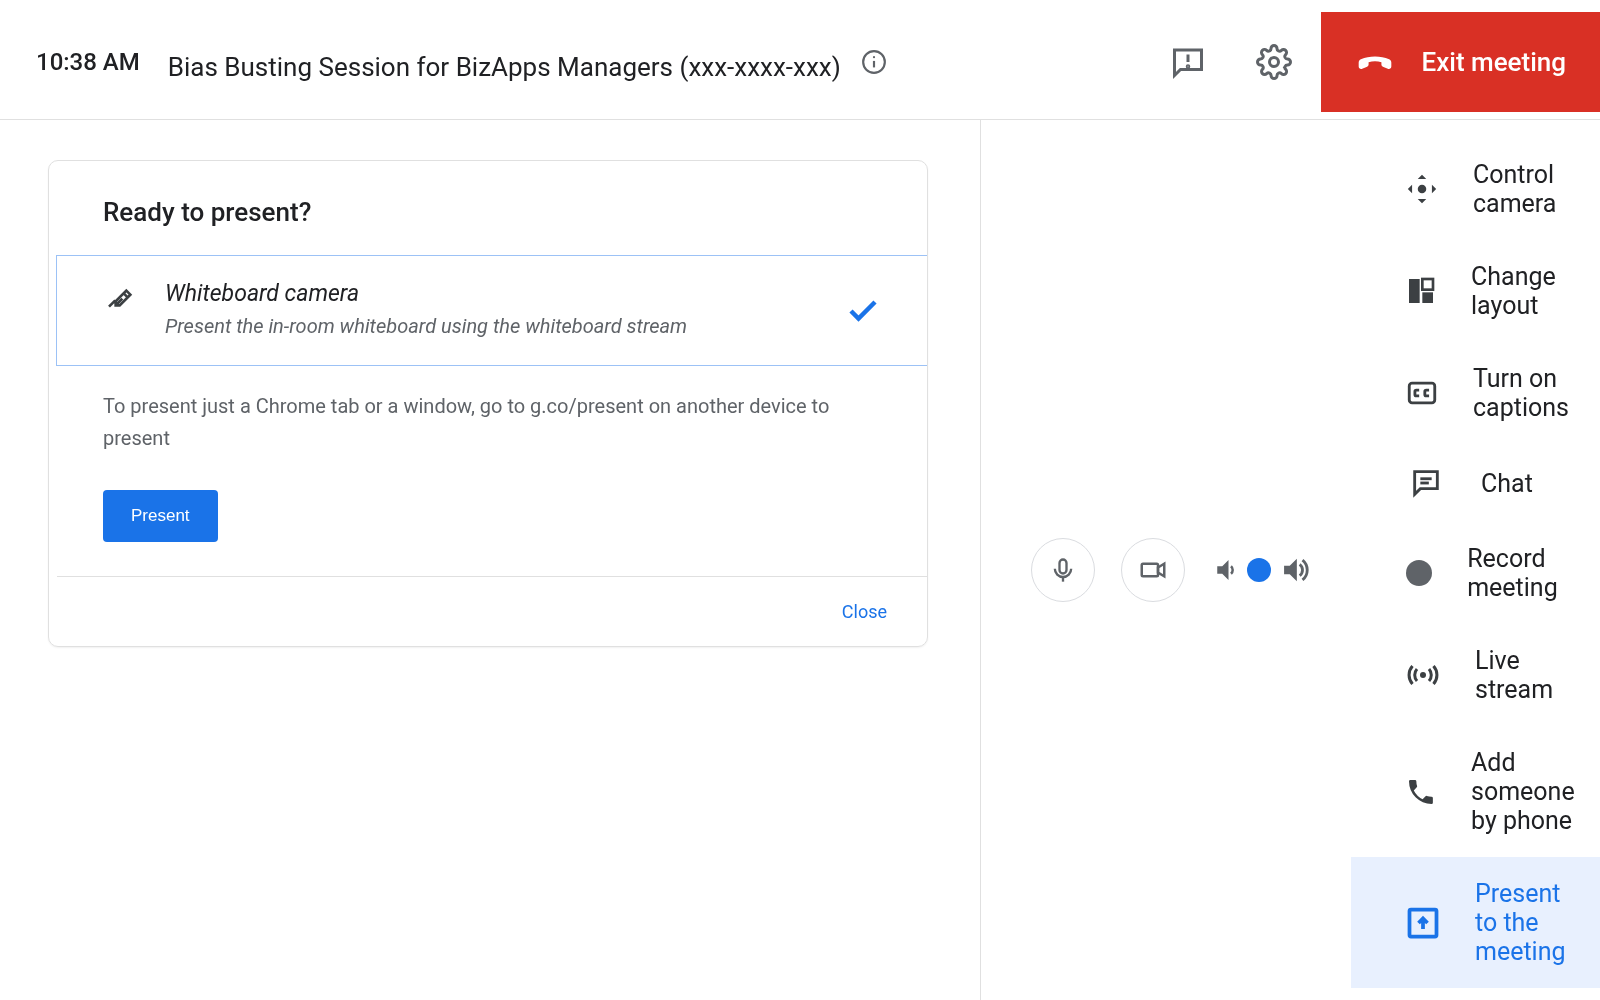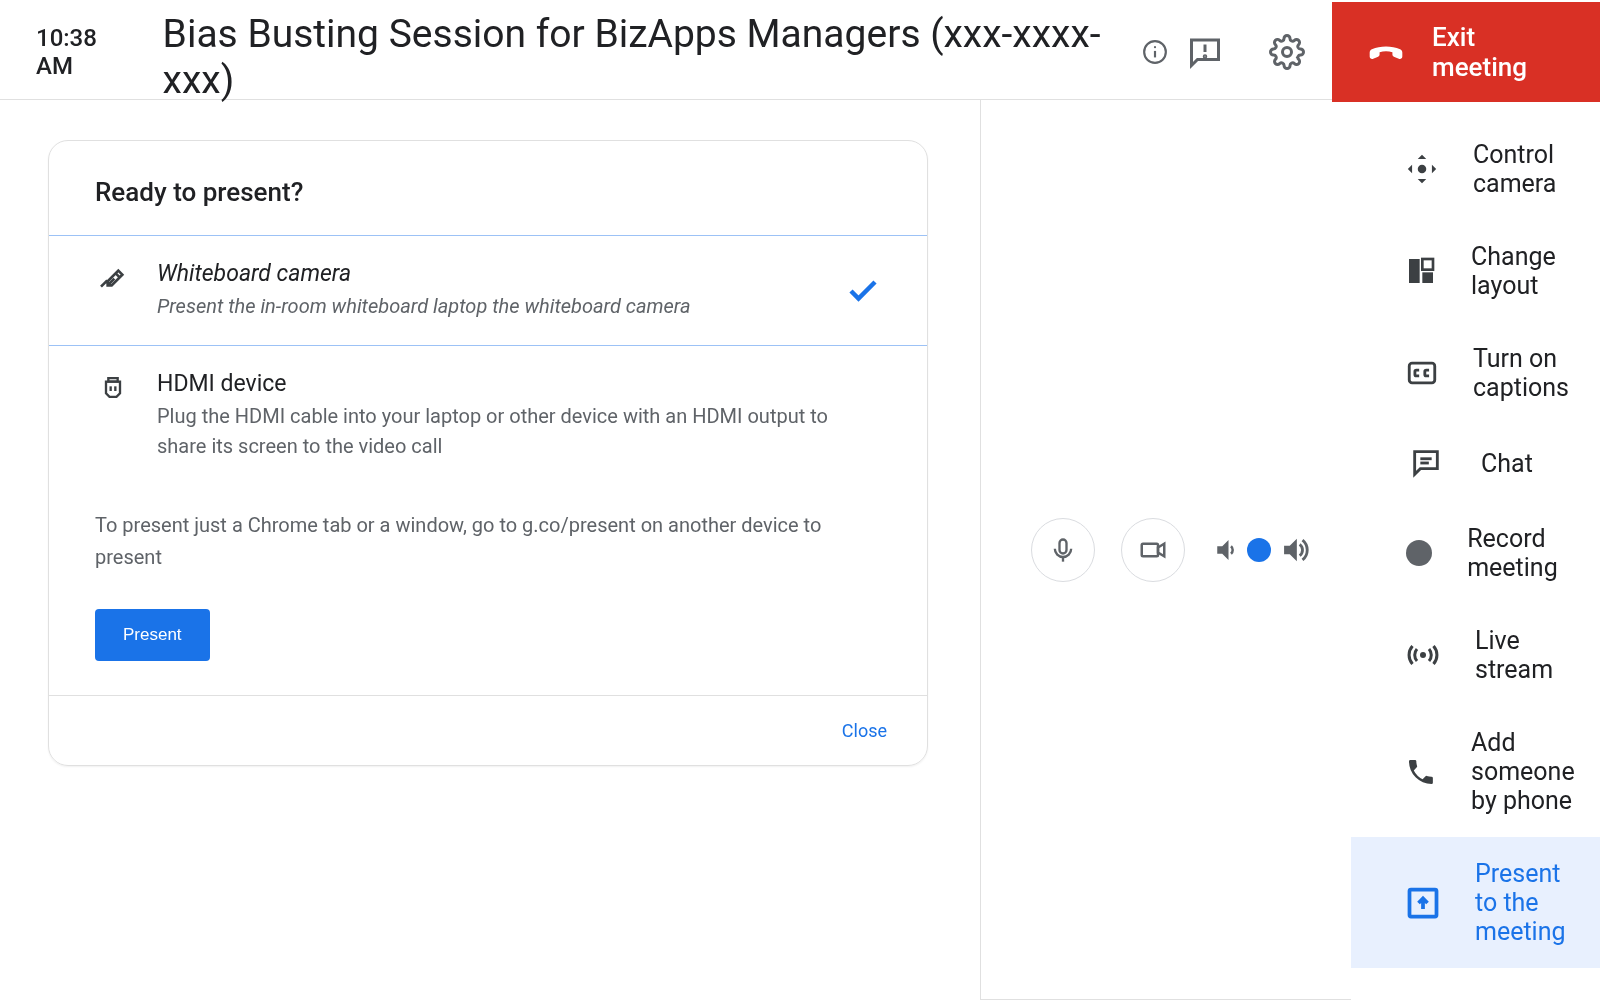--- a/index.html
+++ b/index.html
@@ -18,26 +18,26 @@
     color:var(--text);
     background:#fff;
     width:1600px;
     height:1000px;
     overflow:hidden;
   }
   
   .topbar{
     display:flex;
     align-items:center;
-    height:100px;
+    height:120px;
     border-bottom:1px solid var(--border);
     padding:4px 0 0 36px;
   }
   .time{font-size:24px;color:var(--text);margin-right:28px;font-weight:500;}
-  .title{font-size:39px;color:var(--text);margin-top:10px;}
+  .title{font-size:26px;color:var(--text);margin-top:10px;}
   .info-icon{margin-left:20px;display:flex;align-items:center;color:var(--muted);}
   .top-spacer{flex:1;}
   .top-icon{width:78px;display:flex;align-items:center;justify-content:center;color:var(--muted);margin-right:8px;}
   .exit-btn{
     background:var(--red);
     color:#fff;
     height:100px;
     min-width:250px;
     display:flex;
     align-items:center;
@@ -53,24 +53,25 @@
   .layout{display:flex;height:calc(100% - 100px);}
   .main{flex:1;padding:40px 48px;}
   .side{
     width:620px;
     border-left:1px solid var(--border);
     display:flex;
   }
   
   .card{
     border:1px solid var(--border);
-    border-radius:20px;
+    border-radius:10px;
     box-shadow:0 1px 2px rgba(0,0,0,.06);
     overflow:hidden;
     max-width:880px;
+    padding-left:8px;
   }
   .card-title{font-size:26px;font-weight:500;padding:36px 46px 28px;}
   .option{
     display:flex;
     align-items:flex-start;
     gap:26px;
     padding:24px 46px;
     cursor:pointer;
   }
   .option.selected{
@@ -182,43 +183,29 @@
       <div class="option selected">
         <div class="opt-icon">
           <svg width="32" height="32" viewBox="0 0 24 24" fill="none" stroke="currentColor" stroke-width="2">
             <path d="M3 17l4-4 2 2 4-4"></path>
               <path d="M14 7l3 3"></path>
               <path d="M16 5l3 3-8 8H8v-3l8-8z"></path>
           </svg>
         </div>
         <div class="opt-body">
           <div class="opt-title">Whiteboard camera</div>
-          <div class="opt-desc">Present the in-room whiteboard laptop the whiteboard camera</div>
+          <div class="opt-desc">Present the in-room whiteboard using the whiteboard stream</div>
         </div>
         <div class="opt-check">
           <svg width="36" height="36" viewBox="0 0 24 24" fill="none" stroke="currentColor" stroke-width="3">
             <polyline points="4 12 9 17 20 6"></polyline>
           </svg>
         </div>
       </div>
 
-      <div class="option">
-        <div class="opt-icon">
-          <svg width="28" height="34" viewBox="0 0 24 28" fill="none" stroke="currentColor" stroke-width="2">
-            <path d="M8 3h8v3H8z"></path>
-              <path d="M6 6h12v10l-3 3H9l-3-3V6z"></path>
-              <line x1="10" y1="10" x2="10" y2="14"></line>
-              <line x1="14" y1="10" x2="14" y2="14"></line>
-          </svg>
-        </div>
-        <div class="opt-body">
-          <div class="opt-title">HDMI device</div>
-          <div class="opt-desc">Plug the HDMI cable into your laptop or other device with an HDMI output to share its screen to the video call</div>
-        </div>
-      </div>
 
       <div class="card-note">
         <span>To present just a Chrome tab or a window, go to </span><b>g.co/present</b><span> on another device to present</span>
       </div>
 
       <div class="card-actions">
         <button class="present-btn">Present</button>
       </div>
 
       <div class="card-footer">

